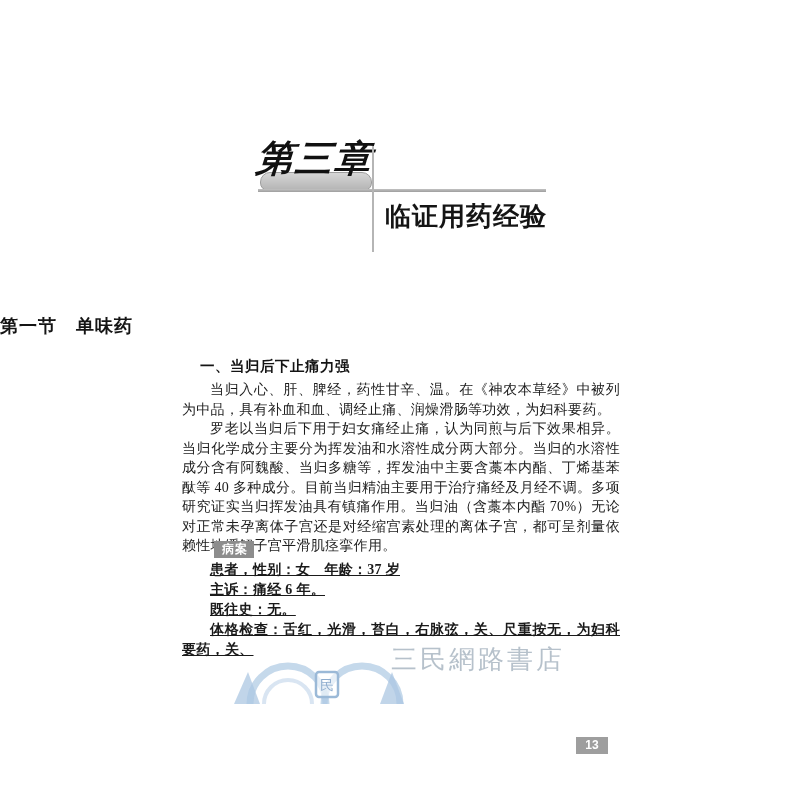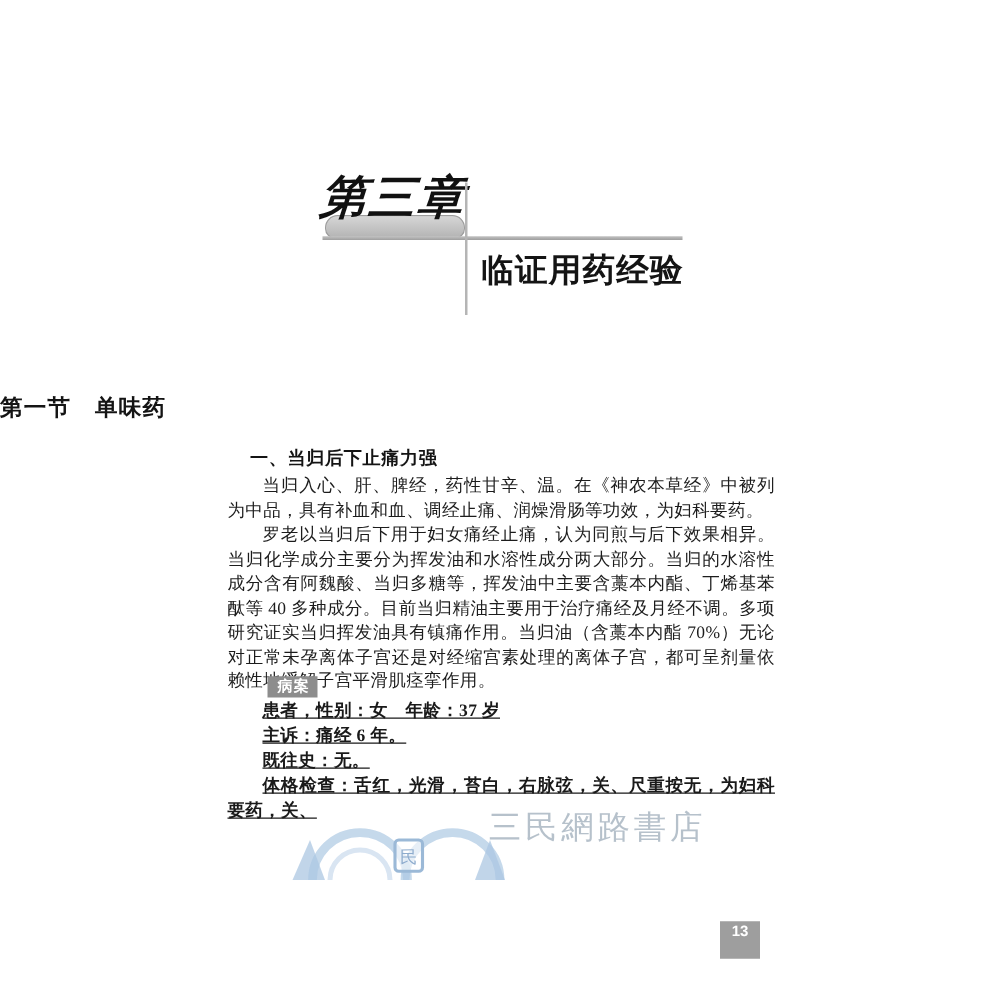--- a/index.html
+++ b/index.html
@@ -76,33 +76,33 @@
     font-size:14px;line-height:20px;font-weight:700;
     text-align:justify;text-justify:inter-ideograph;
     letter-spacing:0.3px;color:#1a1a1a;
   }
   .case-block p{margin:0;text-indent:2em;text-decoration:underline;}
   
   .watermark{position:absolute;left:0;top:0;width:800px;height:800px;pointer-events:none;}
   .wm-logo{position:absolute;left:222px;top:644px;width:185px;height:60px;opacity:0.62;}
   .wm-store{
     position:absolute;left:391px;top:648px;
-    font-family:Liberation Sans, sans-serif;
+    font-family:Liberation Mono, monospace;
     font-size:26px;letter-spacing:3px;line-height:1;
     color:rgba(172,184,196,0.88);white-space:nowrap;
   }
   .wm-url{
     position:absolute;left:396px;top:674px;
     font-family:"Liberation Sans","DejaVu Sans",sans-serif;
     font-size:17px;letter-spacing:0.5px;line-height:1;
     color:rgba(146,176,209,0.9);white-space:nowrap;
   }
   
   .page-num{
-    position:absolute;left:576px;top:737px;width:32px;height:30px;
+    position:absolute;left:576px;top:737px;width:32px;height:17px;
     background:#9e9e9e;color:#ffffff;
     font-family:"Liberation Sans","DejaVu Sans",sans-serif;
     font-weight:700;font-size:12px;line-height:17px;text-align:center;
   }
 </style>
 </head>
 <body>
 
 <div class="page">
 

